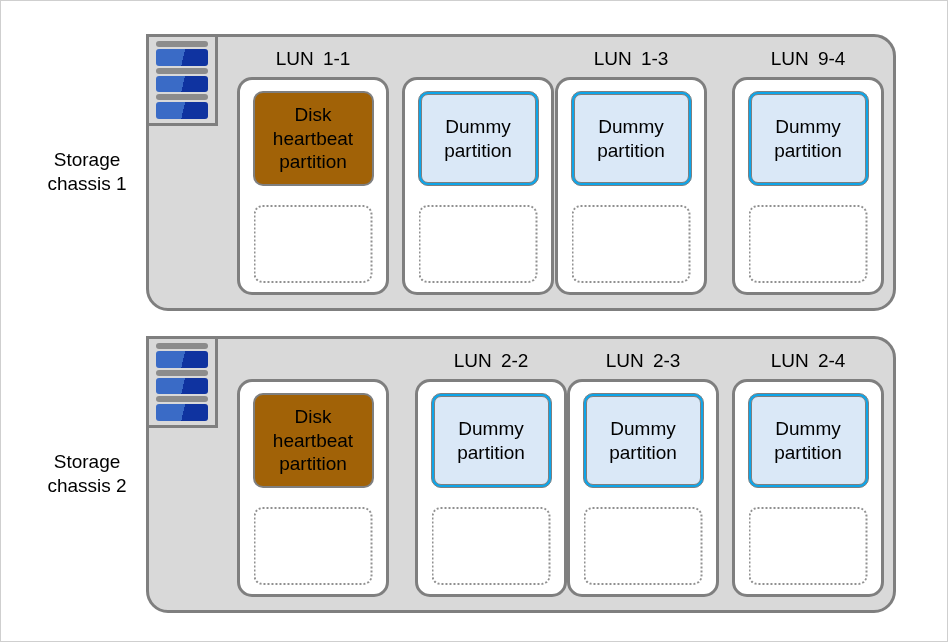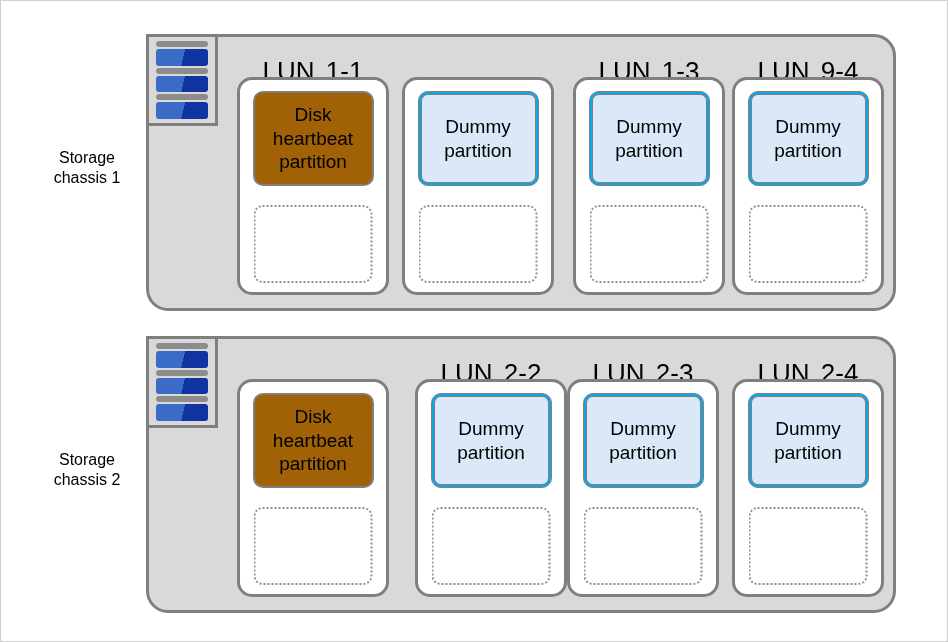--- a/index.html
+++ b/index.html
@@ -3,39 +3,39 @@
 <meta charset="utf-8">
 <style>
   html,body{margin:0;padding:0;background:#ffffff;}
   .page{
     position:relative;width:948px;height:642px;box-sizing:border-box;
     background:#ffffff;border:1px solid #cfcfcf;overflow:hidden;
     font-family:"Liberation Sans",sans-serif;color:#000;
   }
   .chassis-label{
     position:absolute;left:10px;width:152px;text-align:center;
-    font-size:16px;line-height:1.26;white-space:pre-line;
+    font-size:19px;line-height:1.26;white-space:pre-line;
   }
   .chassis{
     position:absolute;left:145px;width:750px;height:277px;box-sizing:border-box;
     background:#d9d9d9;border:3px solid #7f7f7f;border-radius:22px;
   }
   .disk-icon{
     position:absolute;left:-3px;top:-3px;width:72px;height:92px;box-sizing:border-box;
     background:#d9d9d9;border:3px solid #7f7f7f;
     display:flex;flex-direction:column;justify-content:center;gap:2px;padding:4px 7px;
   }
   .bar-gray{height:6px;border-radius:3px;background:#8c8c8c;}
   .bar-blue{
     height:17px;border-radius:3px;
     background:linear-gradient(103deg,#3a6bc6 0 52%,#0f33a0 52% 100%);
   }
   .lun{position:absolute;top:0;height:100%;width:152px;}
   .lun-label{
-    margin-top:19px;text-align:center;font-size:26px;word-spacing:4px;
+    margin-top:11px;text-align:center;font-size:19px;word-spacing:4px;
     white-space:nowrap;
   }
   .lun-box{
     position:absolute;left:0;top:40px;width:152px;height:218px;box-sizing:border-box;
     background:#ffffff;border:3px solid #7f7f7f;border-radius:15px;
     display:flex;flex-direction:column;align-items:center;
   }
   .partition{
     margin-top:11px;width:121px;height:95px;box-sizing:border-box;flex:none;
     display:flex;align-items:center;justify-content:center;
@@ -89,21 +89,21 @@
     <div class="lun" style="left:253px">
       <div class="lun-box">
         <div class="partition dummy">
           <div class="dummy-inner">Dummy
 partition</div>
         </div>
         <div class="empty-slot"></div>
       </div>
     </div>
 
-    <div class="lun" style="left:424px">
+    <div class="lun" style="left:406px">
       <div class="lun-label">LUN 1-3</div>
       <div class="lun-box">
         <div class="partition dummy">
           <div class="dummy-inner">Dummy
 partition</div>
         </div>
         <div class="empty-slot"></div>
       </div>
     </div>
 

